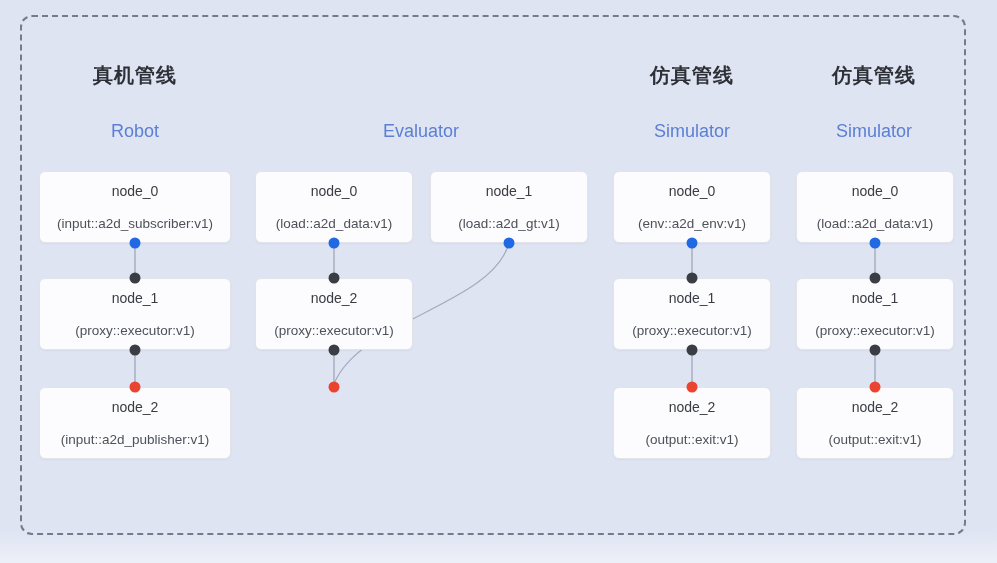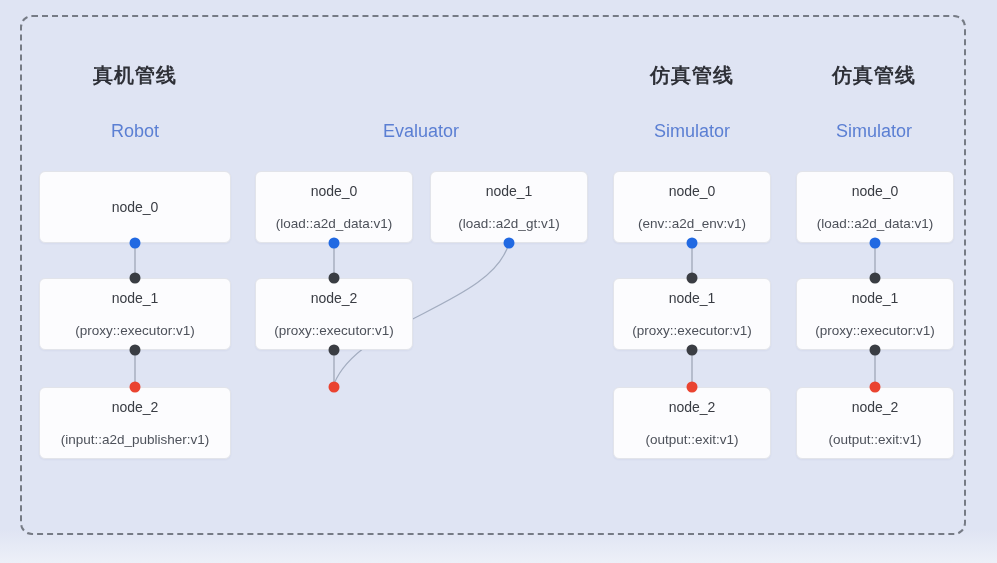--- a/index.html
+++ b/index.html
@@ -112,20 +112,21 @@
 
     <line class="edge" x1="692" y1="243" x2="692" y2="278"></line>
     <line class="edge" x1="692" y1="350" x2="692" y2="387"></line>
 
     <line class="edge" x1="875" y1="243" x2="875" y2="278"></line>
     <line class="edge" x1="875" y1="350" x2="875" y2="387"></line>
   </svg>
 
   <div class="node" style="left:39px;top:171px;width:192px">
     <div class="node-name">node_0</div>
+    <div class="node-type">(input::a2d_subscriber:v1)</div>
   </div>
   <div class="node" style="left:39px;top:278px;width:192px">
     <div class="node-name">node_1</div>
     <div class="node-type">(proxy::executor:v1)</div>
   </div>
   <div class="node" style="left:39px;top:387px;width:192px">
     <div class="node-name">node_2</div>
     <div class="node-type">(input::a2d_publisher:v1)</div>
   </div>
 

